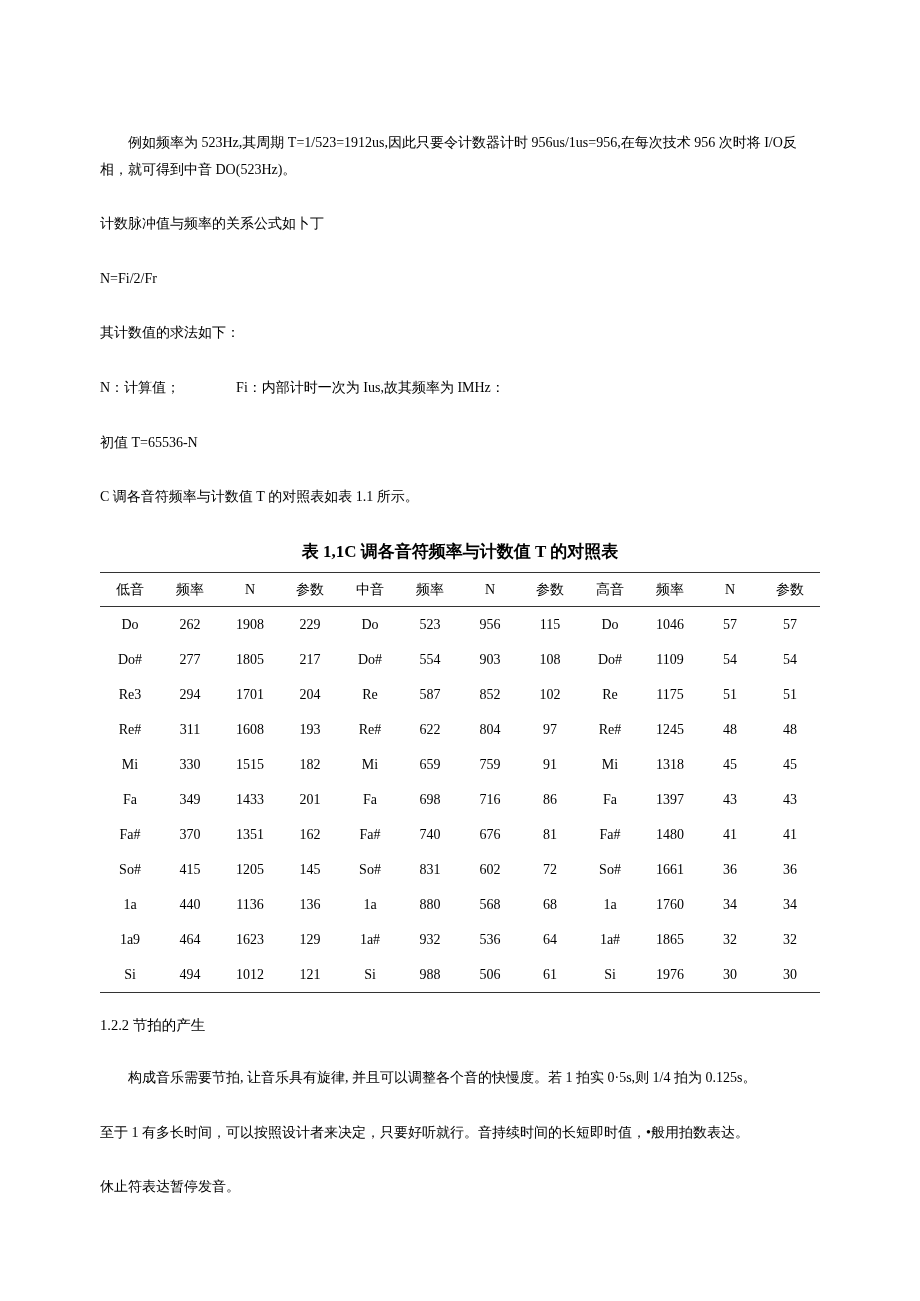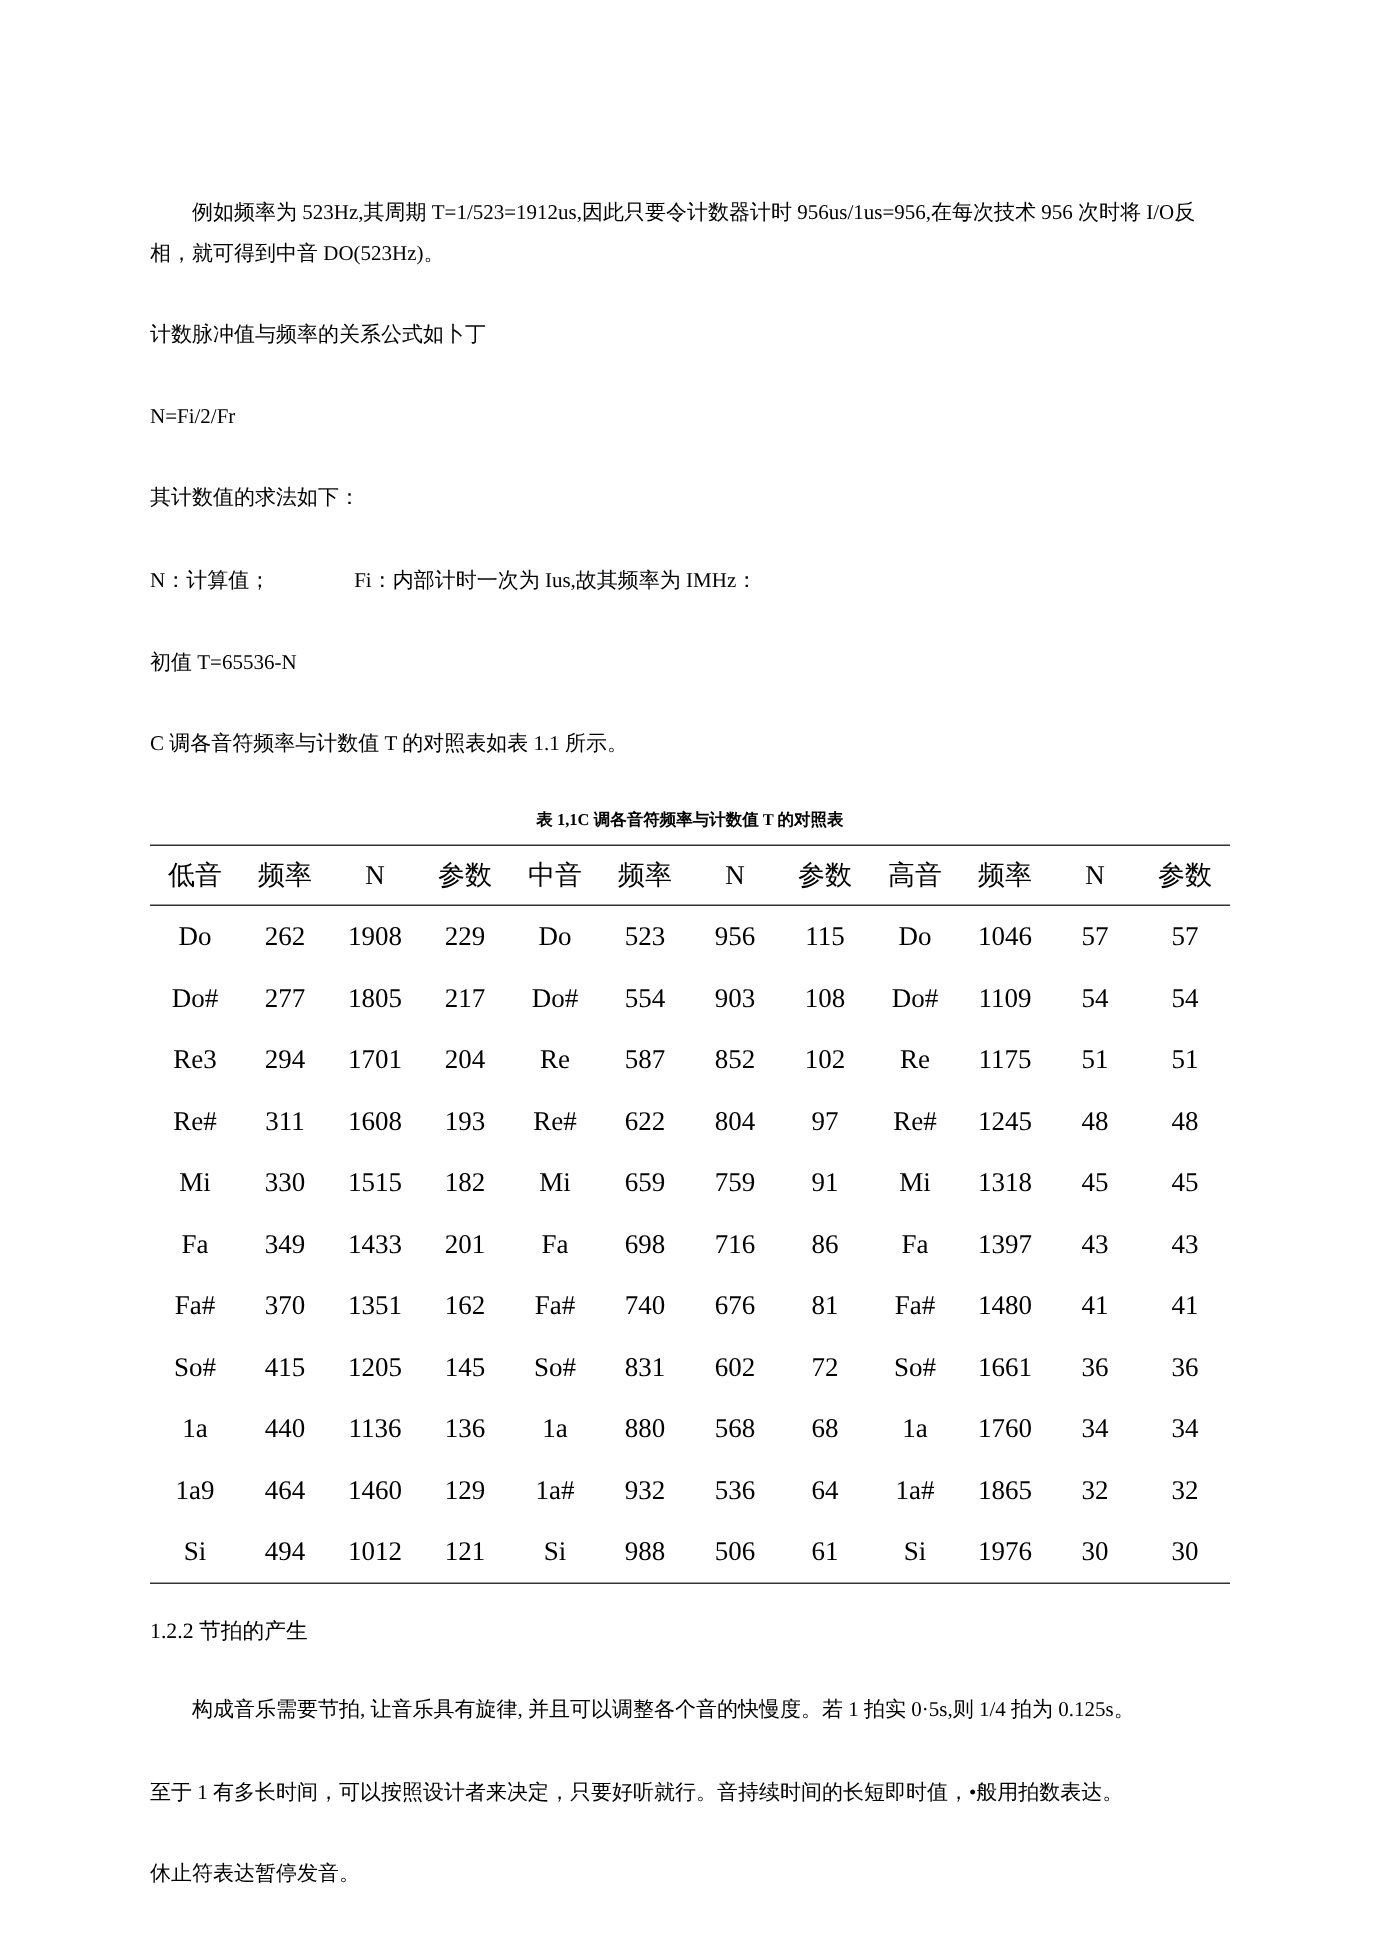--- a/index.html
+++ b/index.html
@@ -25,32 +25,32 @@
   }
   .indent {
     text-indent: 2em;
   }
   .center {
     text-align: left;
   }
   .caption {
     text-align: center;
     font-weight: bold;
-    font-size: 11px;
+    font-size: 17px;
     margin: 20px 0 8px 0;
   }
   .section-h {
     font-weight: normal;
     font-size: 14.5px;
     margin: 22px 0 28px 0;
   }
   table.note-table {
     width: 100%;
     border-collapse: collapse;
-    font-size: 18px;
+    font-size: 14px;
     table-layout: fixed;
   }
   table.note-table th {
     font-weight: normal;
     text-align: center;
     padding: 6px 2px;
     border-top: 1px solid #333;
     border-bottom: 1px solid #333;
     white-space: nowrap;
   }
@@ -224,21 +224,21 @@
           <td>568</td>
           <td>68</td>
           <td>1a</td>
           <td>1760</td>
           <td>34</td>
           <td>34</td>
         </tr>
         <tr>
           <td>1a9</td>
           <td>464</td>
-          <td>1460</td>
+          <td>1623</td>
           <td>129</td>
           <td>1a#</td>
           <td>932</td>
           <td>536</td>
           <td>64</td>
           <td>1a#</td>
           <td>1865</td>
           <td>32</td>
           <td>32</td>
         </tr>

